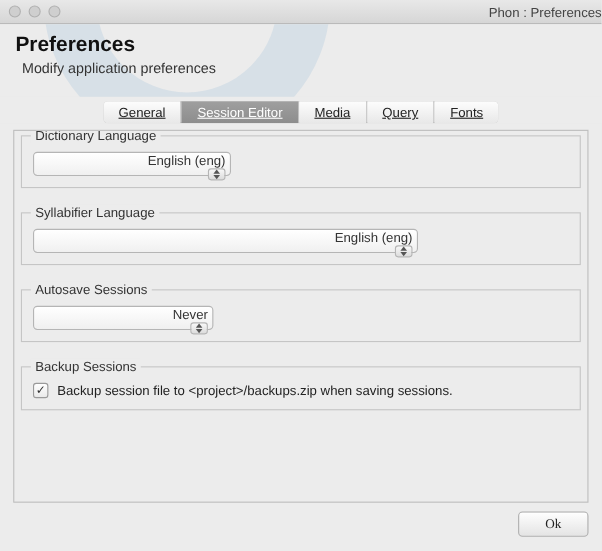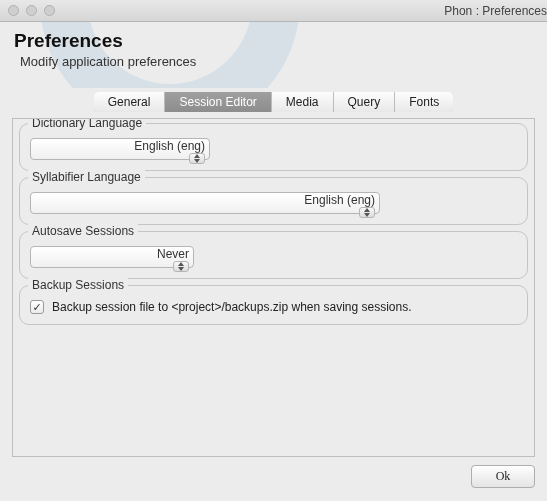--- a/index.html
+++ b/index.html
@@ -83,20 +83,21 @@
     border-radius: 4px;
     overflow: hidden;
     box-shadow: 0 0 0 1px #bcbcbc inset;
   }
   .tab {
     padding: 3px 14px;
     background: linear-gradient(#fdfdfd, #e8e8e8);
     border-right: 1px solid #bcbcbc;
     font-size: 12px;
     cursor: default;
+    text-decoration: underline;
   }
   .tab:last-child { border-right: none; }
   .tab.active {
     background: linear-gradient(#9f9f9f, #8d8d8d);
     color: #fff;
   }
   .content-wrap {
     flex: 1;
     padding: 6px 12px 0 12px;
     display: flex;
@@ -104,22 +105,22 @@
   }
   .panel {
     flex: 1;
     border: 1px solid #bdbdbd;
     background: #ececec;
     padding: 4px 6px;
     overflow: auto;
   }
   .groupbox {
     border: 1px solid #c5c5c5;
-    border-radius: 10px;
-    margin-bottom: 6px;
+    border-radius: 0;
+    margin-bottom: 22px;
     position: relative;
     padding: 14px 10px 10px 10px;
   }
   .groupbox-title {
     position: absolute;
     top: -8px;
     left: 8px;
     background: #ececec;
     padding: 0 4px;
     font-size: 12px;

